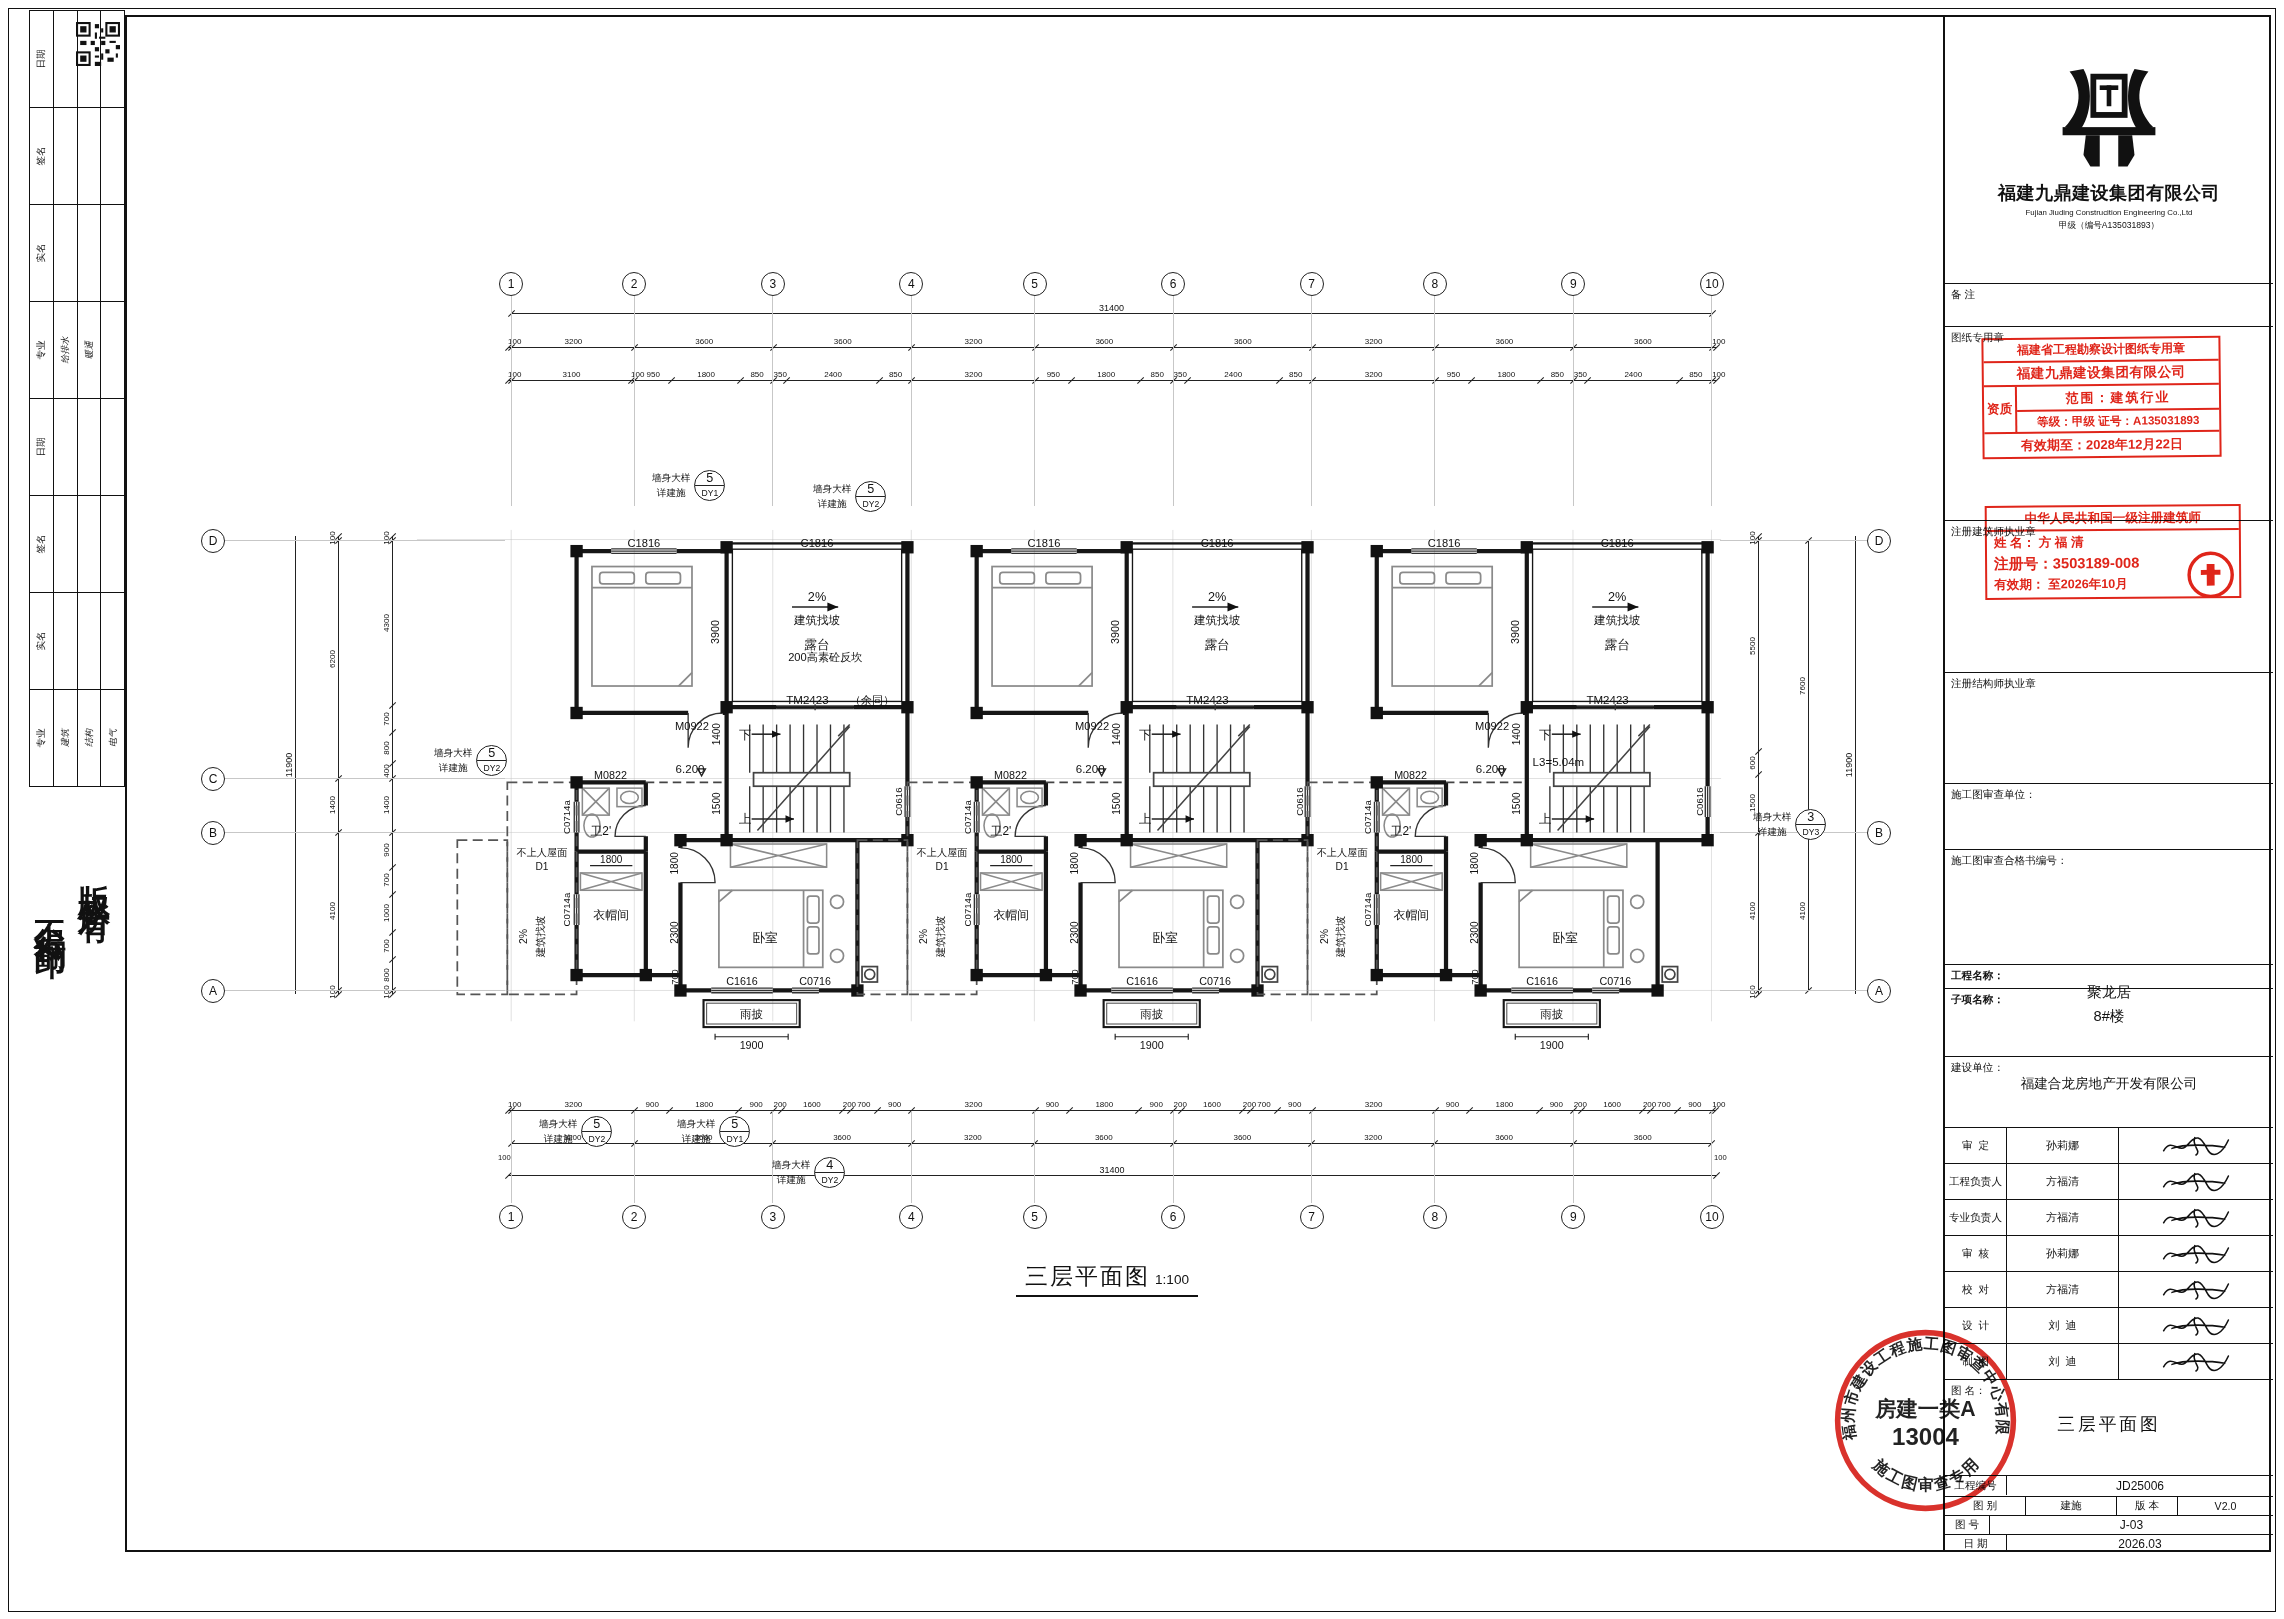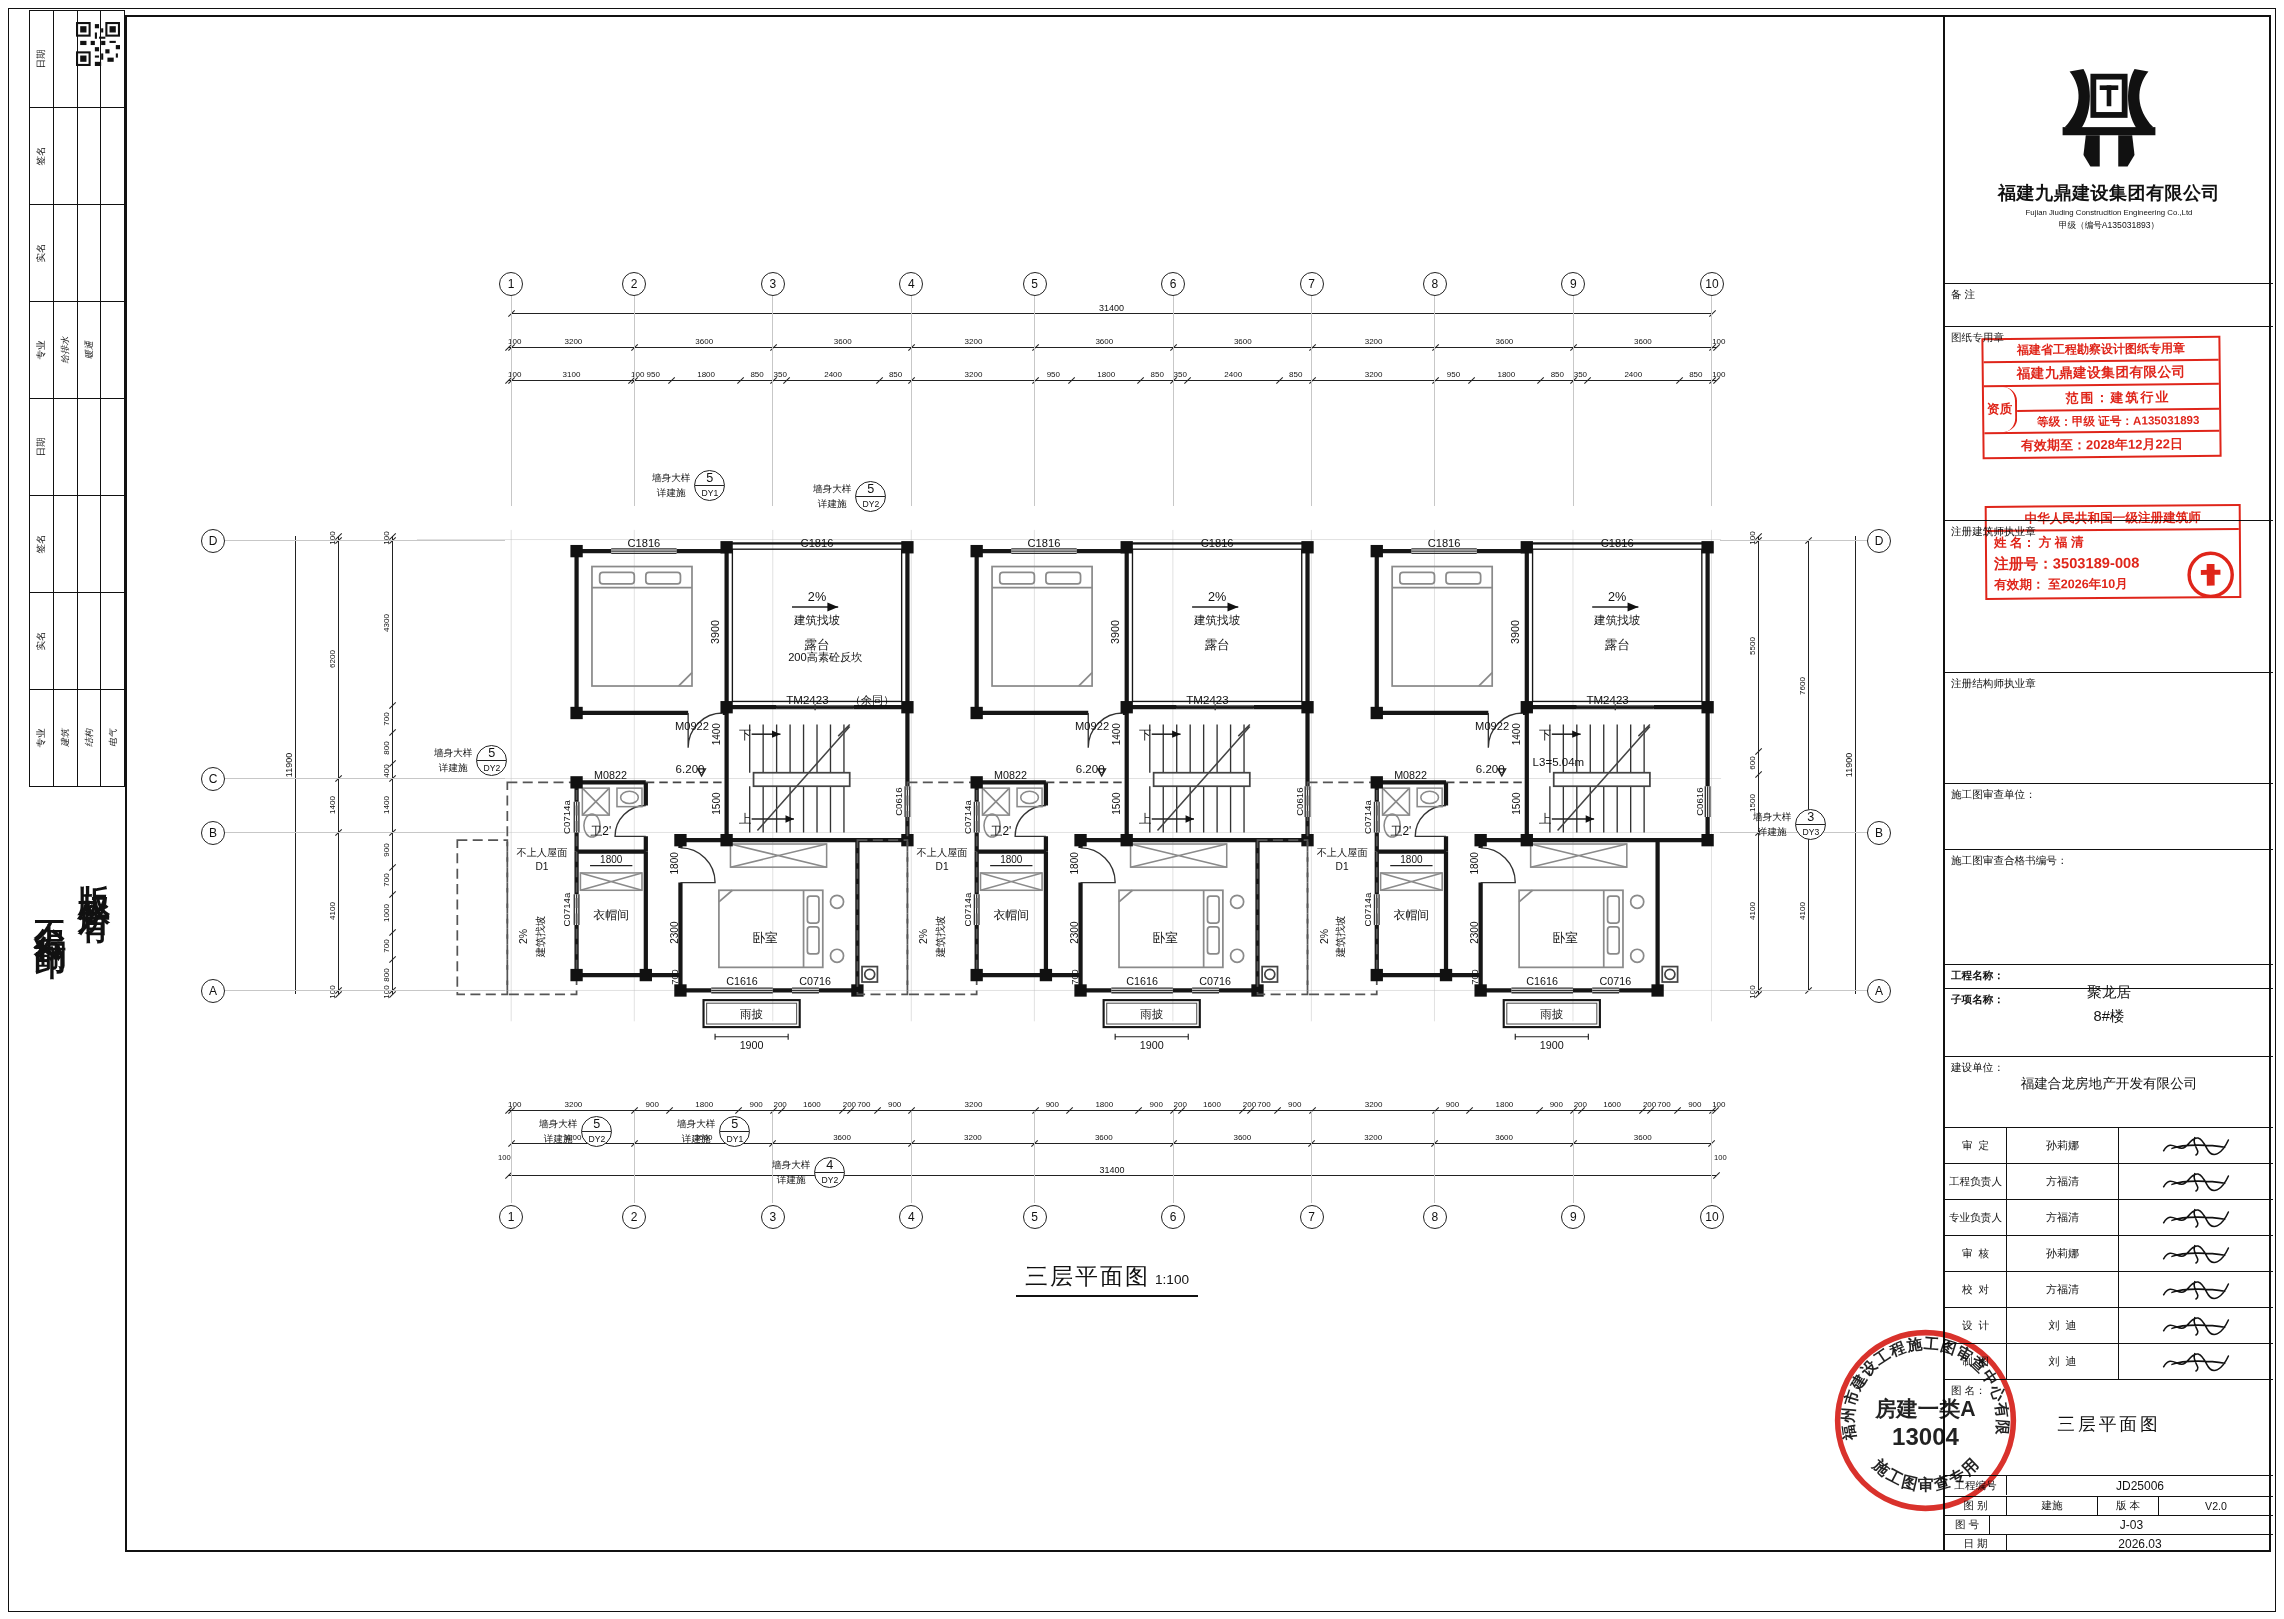--- a/index.html
+++ b/index.html
@@ -84,21 +84,21 @@
   .cell{display:flex;align-items:center;justify-content:center;box-sizing:border-box;font-size:10.6px;}
   .cell.b{border-right:1.3px solid #111;}
 
   
   .stamp{position:absolute;color:#dd1408;border:2.5px solid #dd1408;mix-blend-mode:multiply;opacity:.93;background:transparent;z-index:6;}
   .stamp .srow{border-bottom:2px solid #dd1408;text-align:center;}
   .seal1{left:1982px;top:337px;width:235px;transform:rotate(-0.6deg);}
   .seal1 .t1{font-size:12px;font-weight:700;padding:2px 1px;}
   .seal1 .t2{font-size:13.6px;font-weight:700;padding:2px 1px;letter-spacing:0.5px;}
   .seal1 .mid{display:flex;border-bottom:2px solid #dd1408;}
-  .seal1 .zizhi{width:29px;border-right:2px solid #dd1408;display:flex;align-items:center;justify-content:center;font-size:12.6px;font-weight:700;padding:2px 1px;border-radius:14px;}
+  .seal1 .zizhi{width:29px;border-right:2px solid #dd1408;display:flex;align-items:center;justify-content:center;font-size:12.6px;font-weight:700;padding:2px 1px;}
   .seal1 .mr{flex:1;}
   .seal1 .mr .r1{font-size:13px;font-weight:700;padding:2.5px 1px;border-bottom:2px solid #dd1408;text-align:center;letter-spacing:2px;}
   .seal1 .mr .r2{font-size:11.6px;font-weight:700;padding:2.5px 1px;text-align:center;}
   .seal1 .valid{font-size:13px;font-weight:700;text-align:center;padding:2.5px 1px;}
   .seal2{left:1985px;top:505px;width:252px;transform:rotate(-0.4deg);}
   .seal2 .t1{font-size:12.6px;font-weight:700;padding:2.5px 1px;text-align:center;border-bottom:2px solid #dd1408;}
   .seal2 .ln{font-size:12.6px;font-weight:700;padding:3px 0 0 7px;}
   .seal2 .reg{font-size:14.7px;}
   .seal2 .emb{position:absolute;right:4px;top:44px;width:49px;height:49px;}
   .seal3{left:1833px;top:1328px;width:185px;height:185px;border:none;mix-blend-mode:multiply;}
@@ -1106,21 +1106,21 @@
       <div class="val-c" style="font-size:17.7px;margin-top:14px;letter-spacing:3px;">三层平面图</div>
     </div>
     <div class="row" style="top:1460px;height:20px;">
       <div class="cells">
         <div class="cell b" style="width:62px;">工程编号</div>
         <div class="cell" style="flex:1;font-size:12px;">JD25006</div>
       </div>
     </div>
     <div class="row" style="top:1481px;height:19px;">
       <div class="cells">
-        <div class="cell b" style="width:62px;">图  别</div>
+        <div class="cell b" style="width:81px;">图  别</div>
         <div class="cell b" style="width:91px;">建施</div>
         <div class="cell b" style="width:61px;">版  本</div>
         <div class="cell" style="flex:1;">V2.0</div>
       </div>
     </div>
     <div class="row" style="top:1500px;height:19px;">
       <div class="cells">
         <div class="cell b" style="width:45px;">图  号</div>
         <div class="cell" style="flex:1;font-size:12px;">J-03</div>
       </div>

